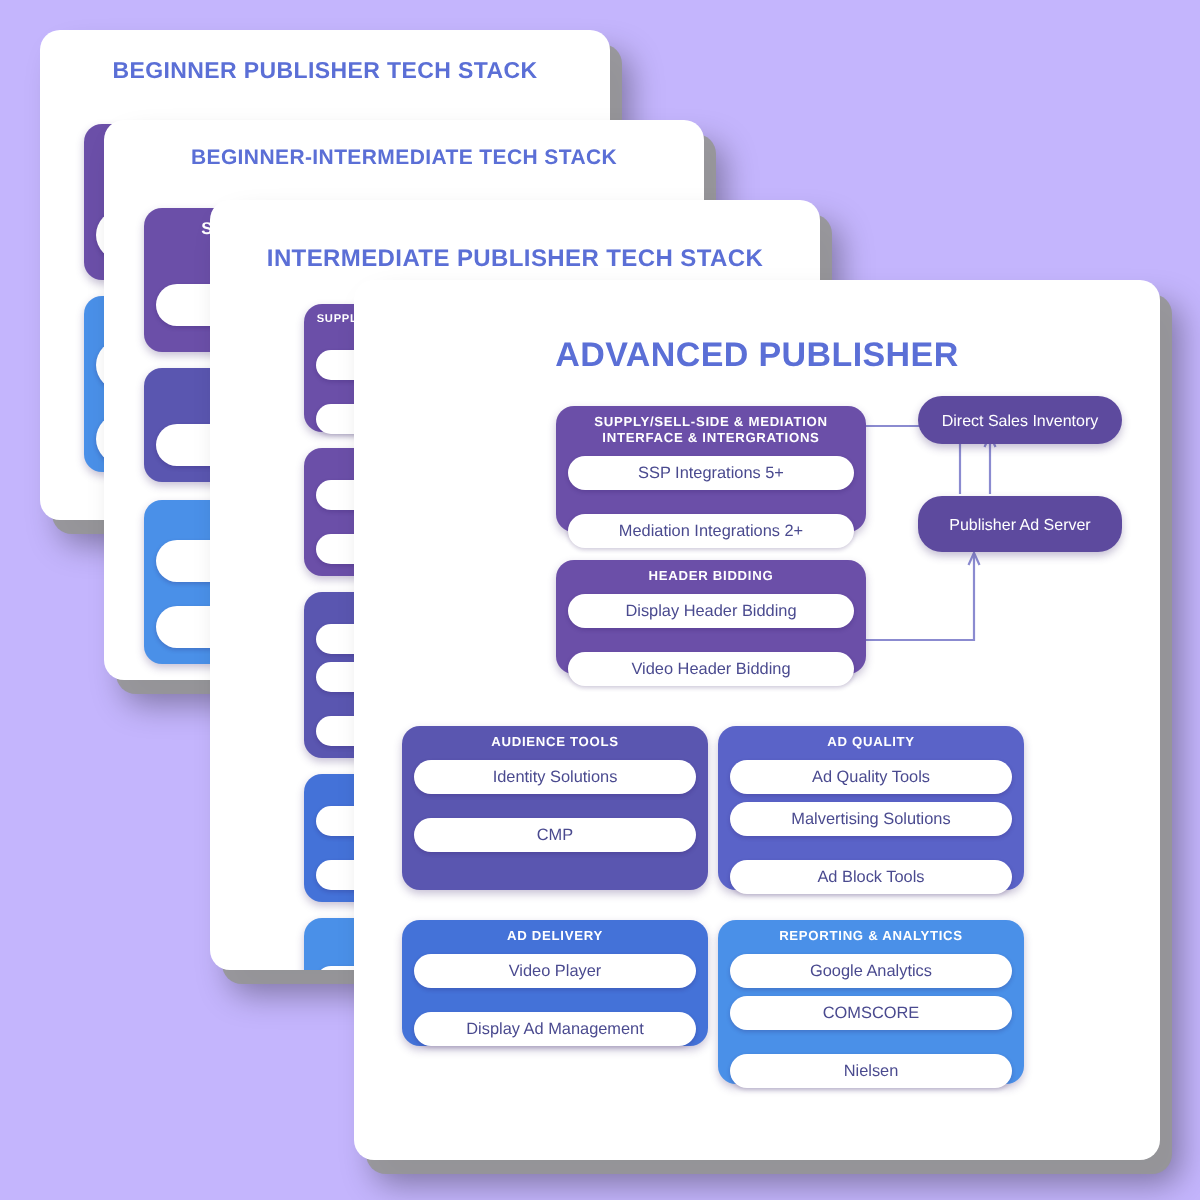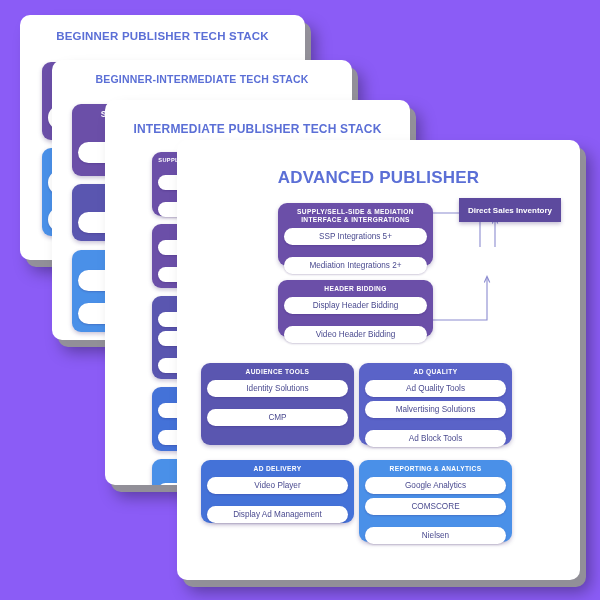--- a/index.html
+++ b/index.html
@@ -12,21 +12,21 @@
     height: 600px;
     overflow: hidden;
     font-family: "Liberation Sans", sans-serif;
     position: relative;
   }
   #stage {
     position: absolute;
     left: 0; top: 0;
     width: 600px;
     height: 600px;
-    background: #8b5cf6;
+    background: #c4b5fd;
   }
 
   
   .card {
     position: absolute;
     background: #ffffff;
     border-radius: 10px;
     box-shadow: 6px 7px 0 0 rgba(150,150,150,0.92),
                 10px 12px 16px 0 rgba(0,0,0,0.35);
     overflow: hidden;
@@ -83,24 +83,24 @@
   .th-quality  { background: #5a63c8; }
   .th-delivery { background: #4472d8; }
   .th-report   { background: #4a90e8; }
 
   
   #card-advanced .group-title { font-size: 6.6px; }
   #card-advanced .item        { font-size: 8.2px; height: 17px; }
   .node {
     position: absolute;
     background: #5d4a9e;
-    border-radius: 0;
+    border-radius: 12px;
     color: #ffffff;
     font-size: 8px;
-    font-weight: bold;
+    font-weight: normal;
     display: flex;
     align-items: center;
     justify-content: center;
     text-align: right;
     box-shadow: 0 2px 4px rgba(60,40,110,.3);
   }
 
   
   #connectors {
     position: absolute;
@@ -227,20 +227,21 @@
       <div class="item">Mediation Integrations 2+</div>
     </div>
 
     <div class="group th-purple" style="position:absolute; left:101px; top:140px; width:155px; height:57px;">
       <div class="group-title">HEADER BIDDING</div>
       <div class="item">Display Header Bidding</div>
       <div class="item">Video Header Bidding</div>
     </div>
 
     <div class="node" style="left:282px; top:58px; width:102px; height:24px;">Direct Sales Inventory</div>
+    <div class="node" style="left:282px; top:108px; width:102px; height:28px;">Publisher Ad Server</div>
 
     <div class="group th-audience" style="position:absolute; left:24px; top:223px; width:153px; height:82px;">
       <div class="group-title">AUDIENCE TOOLS</div>
       <div class="item">Identity Solutions</div>
       <div class="item">CMP</div>
     </div>
 
     <div class="group th-quality" style="position:absolute; left:182px; top:223px; width:153px; height:82px;">
       <div class="group-title">AD QUALITY</div>
       <div class="item">Ad Quality Tools</div>

